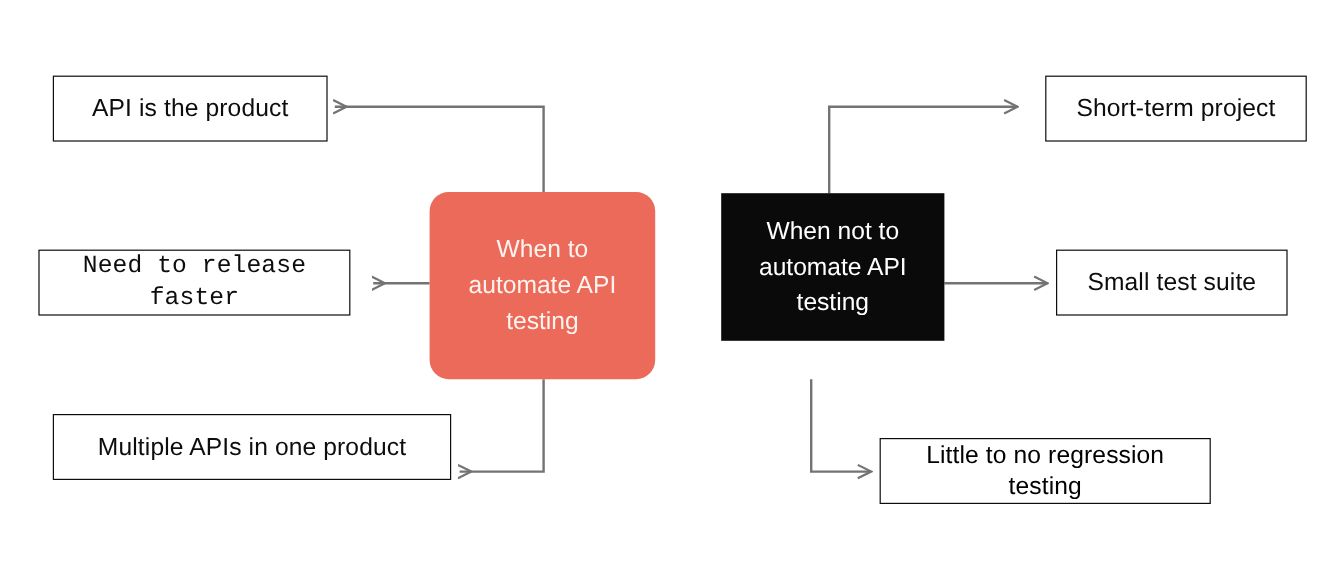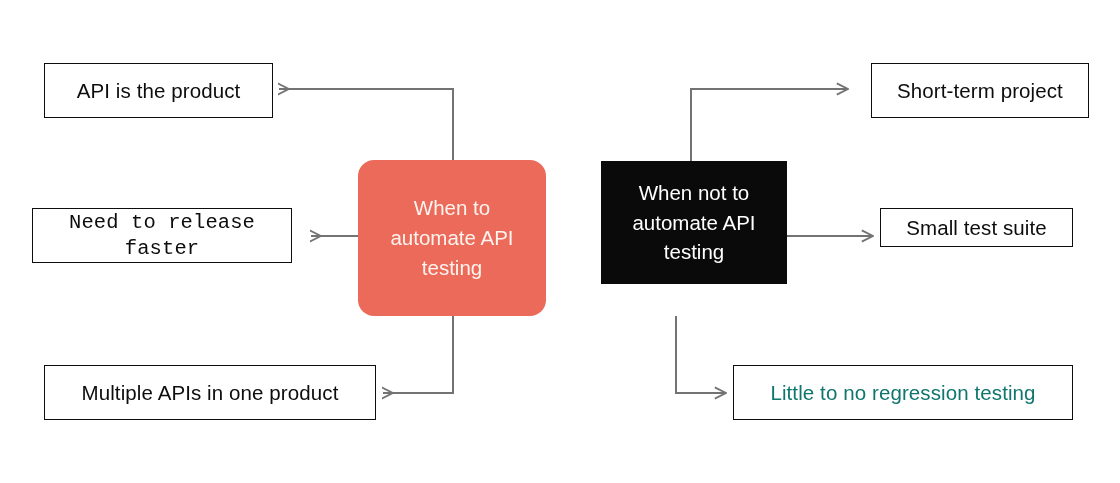--- a/index.html
+++ b/index.html
@@ -91,30 +91,30 @@
   <div id="nodes">
       <div class="node hub hub-orange" style="left: 358px; top: 160px; width: 188px; height: 156px; background: rgb(236, 106, 90); color: rgb(253, 244, 239);">
         <span>When to automate API testing</span>
       </div>
       <div class="node leaf" style="left: 44px; top: 63px; width: 229px; height: 55px; border-color: rgb(13, 13, 13); color: rgb(13, 13, 13);">
         <span>API is the product</span>
       </div>
       <div class="node leaf" style="left: 32px; top: 208px; width: 260px; height: 55px; border-color: rgb(13, 13, 13); color: rgb(13, 13, 13); font-family: Liberation Mono, monospace;">
         <span>Need to release faster</span>
       </div>
-      <div class="node leaf" style="left: 44px; top: 365px; width: 332px; height: 55px; border-color: rgb(13, 13, 13); color: rgb(13, 13, 13);">
+      <div class="node leaf" style="left: 44px; top: 345px; width: 332px; height: 55px; border-color: rgb(13, 13, 13); color: rgb(13, 13, 13);">
         <span>Multiple APIs in one product</span>
       </div>
       <div class="node hub hub-black" style="left: 601px; top: 161px; width: 186px; height: 123px; background: rgb(10, 10, 10); color: rgb(255, 255, 255);">
         <span>When not to automate API testing</span>
       </div>
       <div class="node leaf" style="left: 855px; top: 63px; width: 218px; height: 55px; border-color: rgb(13, 13, 13); color: rgb(13, 13, 13); margin-left: 16px;">
         <span>Short-term project</span>
       </div>
-      <div class="node leaf" style="left: 880px; top: 208px; width: 193px; height: 39px; border-color: rgb(13, 13, 13); color: rgb(13, 13, 13);">
+      <div class="node leaf" style="left: 880px; top: 208px; width: 193px; height: 55px; border-color: rgb(13, 13, 13); color: rgb(13, 13, 13);">
         <span>Small test suite</span>
       </div>
-      <div class="node leaf" style="left: 733px; top: 365px; width: 340px; height: 55px; border-color: rgb(13, 13, 13); color: #0f766e;">
+      <div class="node leaf" style="left: 733px; top: 365px; width: 276px; height: 55px; border-color: rgb(13, 13, 13); color: #000000; justify-content: flex-end;">
         <span>Little to no regression testing</span>
       </div>
     </div>
 
 </div>
 
 </body></html>

